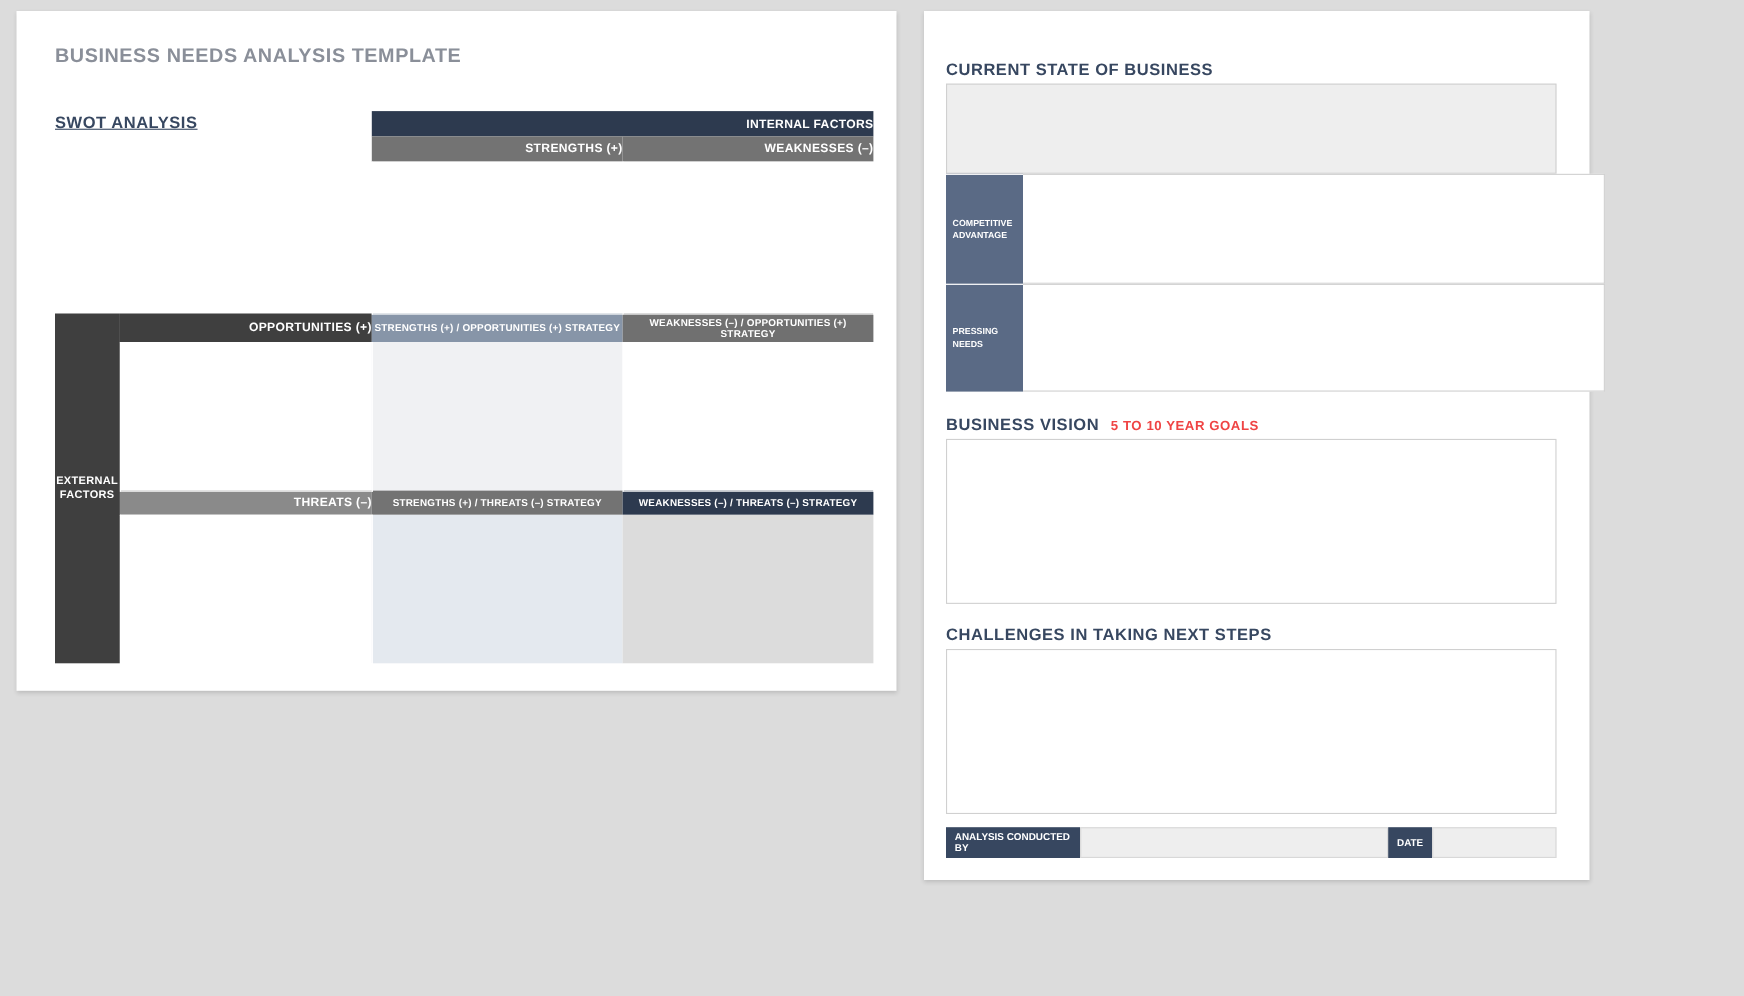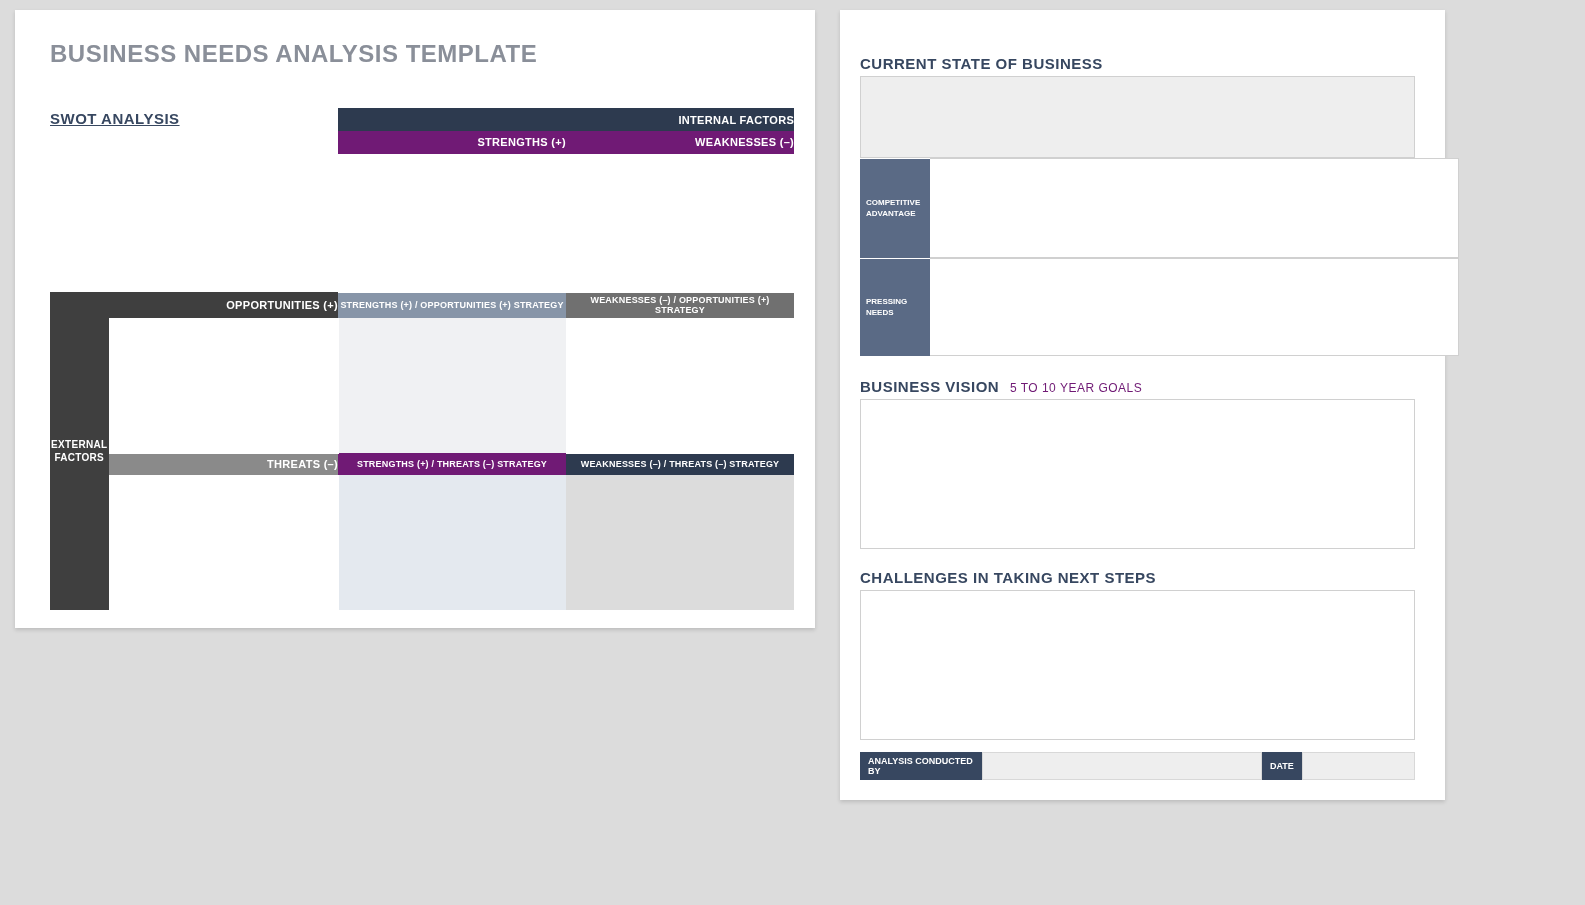--- a/index.html
+++ b/index.html
@@ -23,21 +23,21 @@
     width: 605px;
     height: 790px;
     background: #fff;
     box-shadow: 0 2px 4px rgba(0,0,0,0.15);
     padding: 45px 20px 20px 20px;
     display: flex;
     flex-direction: column;
   }
   .doc-title {
     color: #8a8f99;
-    font-size: 24px;
+    font-size: 18px;
     font-weight: 700;
     letter-spacing: 0.5px;
     margin-bottom: 40px;
   }
   .swot-label {
     color: #374760;
     font-size: 15px;
     font-weight: 700;
     letter-spacing: 0.5px;
     text-decoration: underline;
@@ -64,21 +64,21 @@
     font-size: 9px;
     font-weight: 700;
     text-align: center;
     letter-spacing: 0.2px;
   }
   .cell-white { background: #fff; border: 1px solid #fff; }
   .cell-f1   { background: #f0f1f3; }
   .cell-e6   { background: #e4e9ef; }
   .cell-dc   { background: #dcdcdc; }
   .c-navy    { background: #2d3a4f; }
-  .c-navy2   { background: #701a75; }
+  .c-navy2   { background: #737373; }
   .c-slate   { background: #8795a8; }
   .c-charcoal{ background: #3f3f3f; }
   .c-grey    { background: #707070; }
   .c-grey2   { background: #8a8a8a; }
   .vert-label {
     background: #3f3f3f;
     color: #fff;
     font-size: 10px;
     font-weight: 700;
     text-align: center;
@@ -87,23 +87,23 @@
   }
   
   .sec-title {
     color: #374760;
     font-size: 15px;
     font-weight: 700;
     letter-spacing: 0.5px;
     margin-bottom: 4px;
   }
   .sec-sub {
-    color: #701a75;
+    color: #ef4444;
     font-size: 12px;
-    font-weight: 400;
+    font-weight: 700;
     margin-left: 6px;
   }
   .big-box {
     width: 555px;
     border: 1px solid #d0d0d0;
     background: #fff;
   }
   .box-grey { background: #eeeeee; }
   .row2 {
     display: flex;

